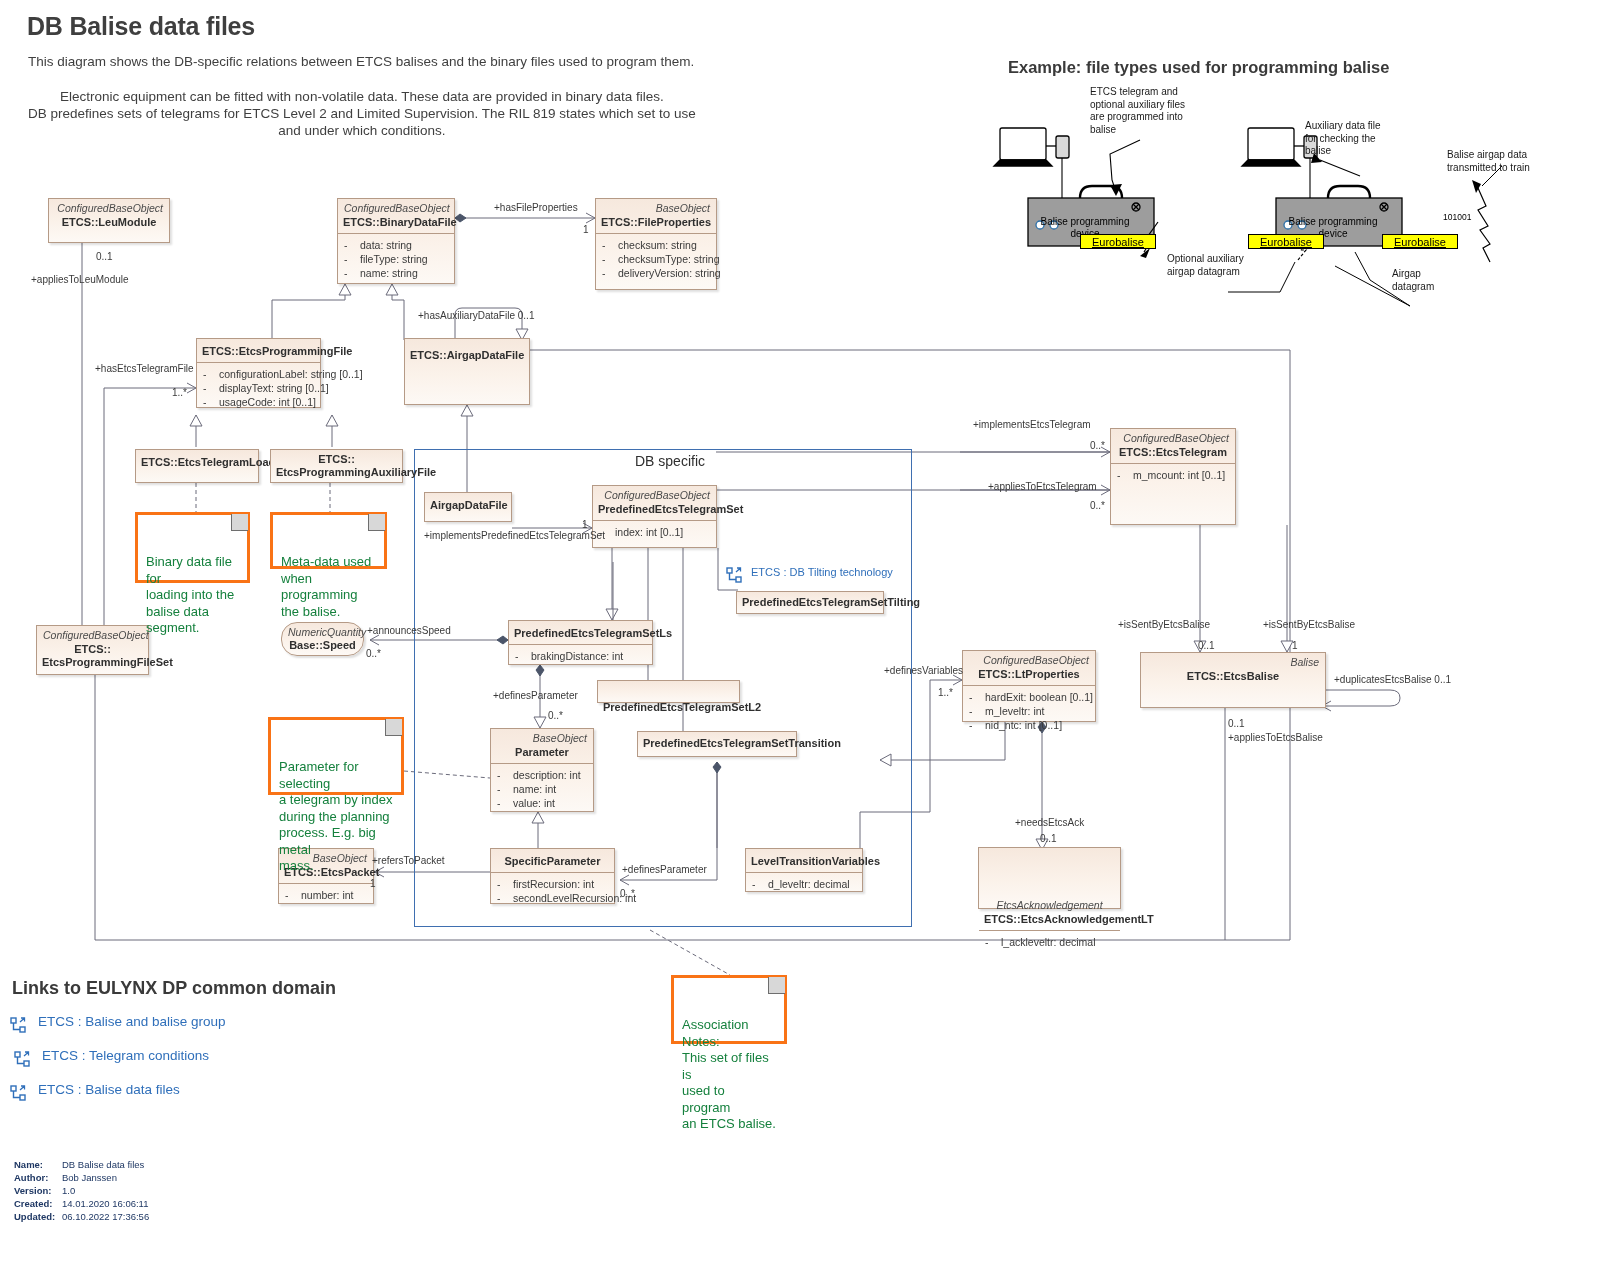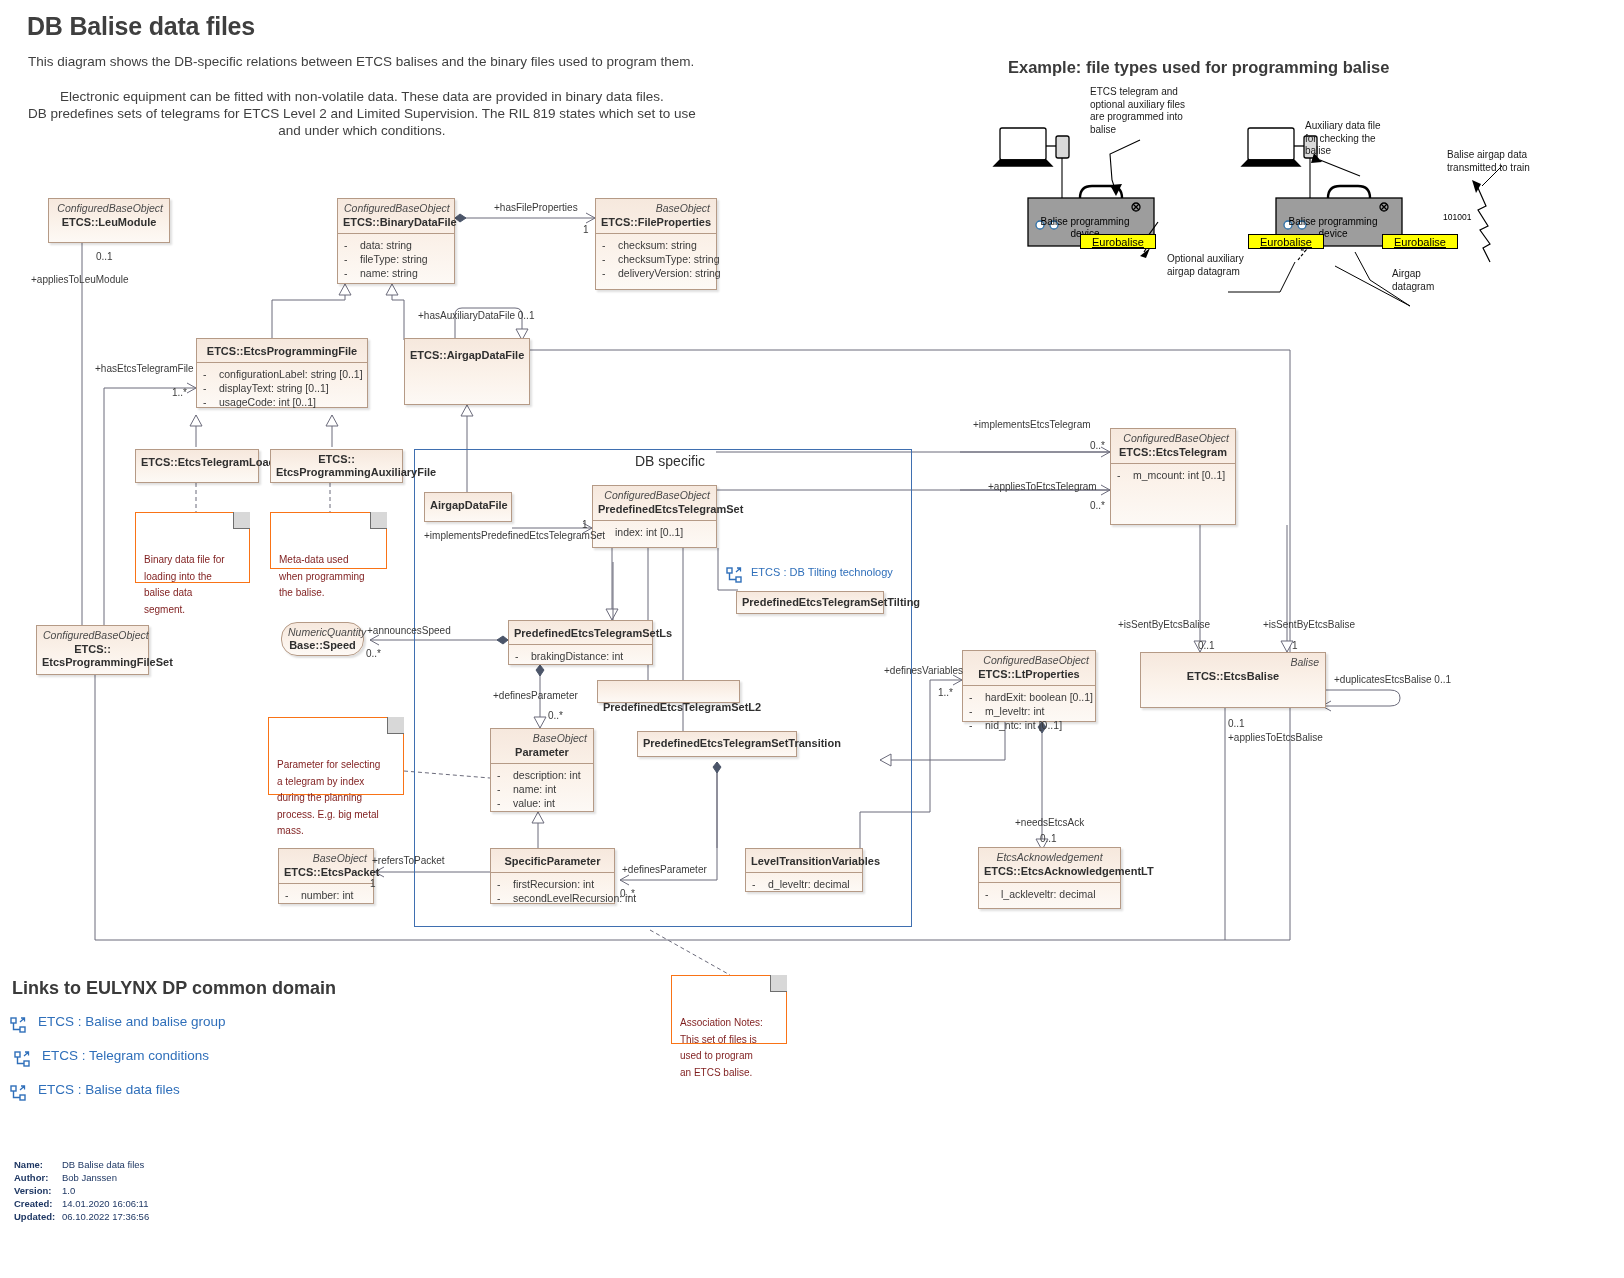--- a/index.html
+++ b/index.html
@@ -18,22 +18,22 @@
   
   .cls{border:1px solid #b59a86;background:linear-gradient(180deg,#f6e8dd 0%,#fbf2ea 55%,#fdf9f5 100%);
        box-shadow:2px 2px 2px rgba(0,0,0,0.13);box-sizing:border-box;}
   .cls .stereo{font-style:italic;font-size:10.5px;color:#4a4a4a;text-align:right;padding:3px 6px 0 6px;line-height:12px;}
   .cls .nm{font-size:11px;font-weight:bold;color:#2f2f2f;text-align:center;padding:2px 5px 4px 5px;line-height:13px;}
   .cls .nm.plain{padding-top:6px;}
   .cls .attrs{border-top:1px solid #b59a86;padding:4px 4px 5px 6px;}
   .cls .attr{font-size:10.5px;color:#3a3a3a;line-height:14px;white-space:nowrap;}
   .cls .attr .dash{display:inline-block;width:16px;}
   
-  .note{background:#fff;border:1px solid #f97316;box-sizing:border-box;
-        font-size:10px;color:#7f1d1d;line-height:16.5px;padding:6px 8px;}
+  .note{background:#fff;border:3px solid #f97316;box-sizing:border-box;
+        font-size:13px;color:#15803d;line-height:16.5px;padding:6px 8px;}
   .note .fold{position:absolute;right:-1px;top:-1px;width:16px;height:16px;
         background:#d8d8d8;border-left:1px solid #6e6e6e;border-bottom:1px solid #6e6e6e;}
   
   #db-specific-frame{border:1px solid #3f6fb0;box-sizing:border-box;background:transparent;}
   #db-specific-label{font-size:14px;color:#2f2f2f;}
   
   .lab{font-size:10px;color:#3a3a3a;white-space:nowrap;}
   .mult{font-size:10px;color:#3a3a3a;white-space:nowrap;}
   
   #wires{position:absolute;left:0;top:0;width:1624px;height:1278px;pointer-events:none;}
@@ -158,21 +158,21 @@
 <div class="abs cls" style="left:595px;top:198px;width:122px;height:92px;">
   <div class="stereo">BaseObject</div>
   <div class="nm">ETCS::FileProperties</div>
   <div class="attrs">
     <div class="attr"><span class="dash">-</span><span>checksum: string</span></div>
     <div class="attr"><span class="dash">-</span><span>checksumType: string</span></div>
     <div class="attr"><span class="dash">-</span><span>deliveryVersion: string</span></div>
   </div>
 </div>
 
-<div class="abs cls" style="left:196px;top:338px;width:172px;height:70px;">
+<div class="abs cls" style="left:196px;top:338px;width:125px;height:70px;">
   <div class="nm plain">ETCS::EtcsProgrammingFile</div>
   <div class="attrs">
     <div class="attr"><span class="dash">-</span><span>configurationLabel: string [0..1]</span></div>
     <div class="attr"><span class="dash">-</span><span>displayText: string [0..1]</span></div>
     <div class="attr"><span class="dash">-</span><span>usageCode: int [0..1]</span></div>
   </div>
 </div>
 
 <div class="abs cls" style="left:404px;top:338px;width:126px;height:67px;">
   <div class="nm plain" style="padding-top:10px;">ETCS::AirgapDataFile</div>
@@ -266,21 +266,21 @@
   <div class="stereo">ConfiguredBaseObject</div>
   <div class="nm">ETCS::LtProperties</div>
   <div class="attrs">
     <div class="attr"><span class="dash">-</span><span>hardExit: boolean [0..1]</span></div>
     <div class="attr"><span class="dash">-</span><span>m_leveltr: int</span></div>
     <div class="attr"><span class="dash">-</span><span>nid_ntc: int [0..1]</span></div>
   </div>
 </div>
 
 <div class="abs cls" style="left:978px;top:847px;width:143px;height:62px;">
-  <div class="stereo" style="text-align:center;">EtcsAcknowledgement</div>
+  <div class="stereo" style="text-align:center;margin-top:48px;">EtcsAcknowledgement</div>
   <div class="nm">ETCS::EtcsAcknowledgementLT</div>
   <div class="attrs">
     <div class="attr"><span class="dash">-</span><span>l_ackleveltr: decimal</span></div>
   </div>
 </div>
 
 <div class="abs cls" style="left:1110px;top:428px;width:126px;height:97px;">
   <div class="stereo">ConfiguredBaseObject</div>
   <div class="nm">ETCS::EtcsTelegram</div>
   <div class="attrs">

